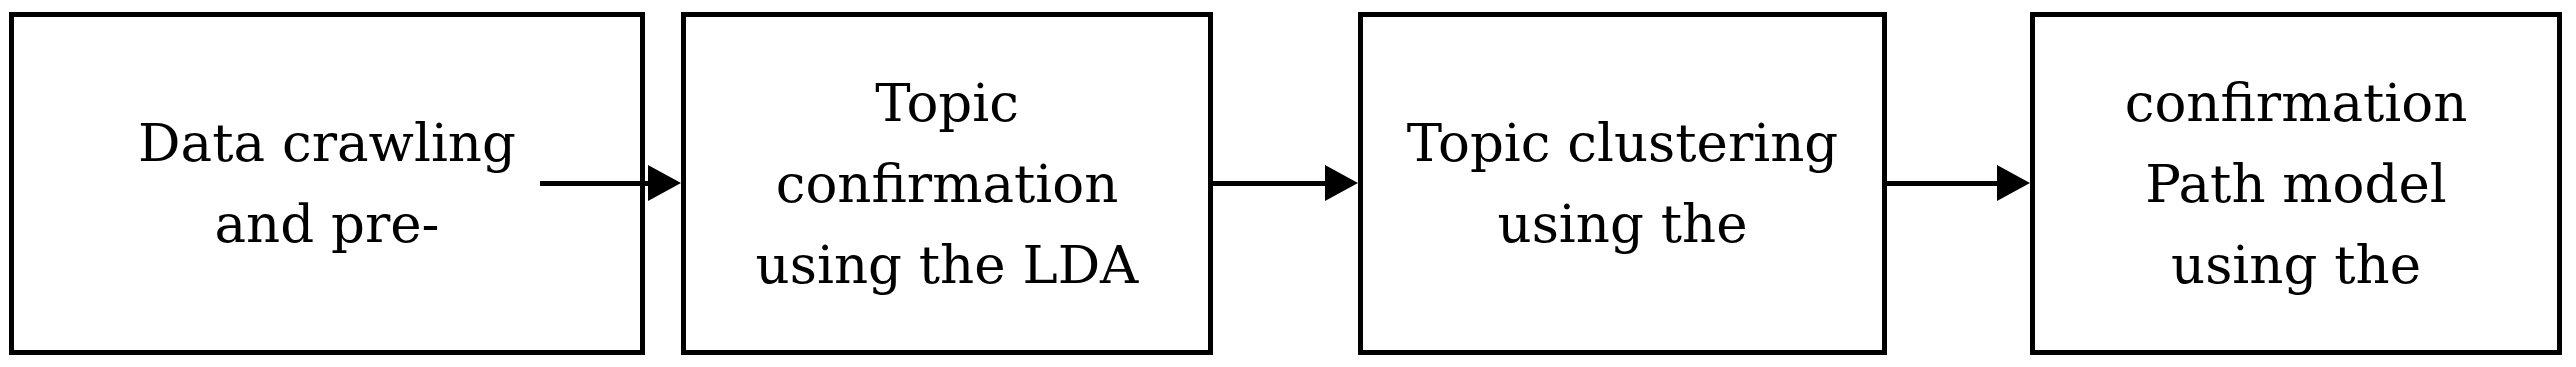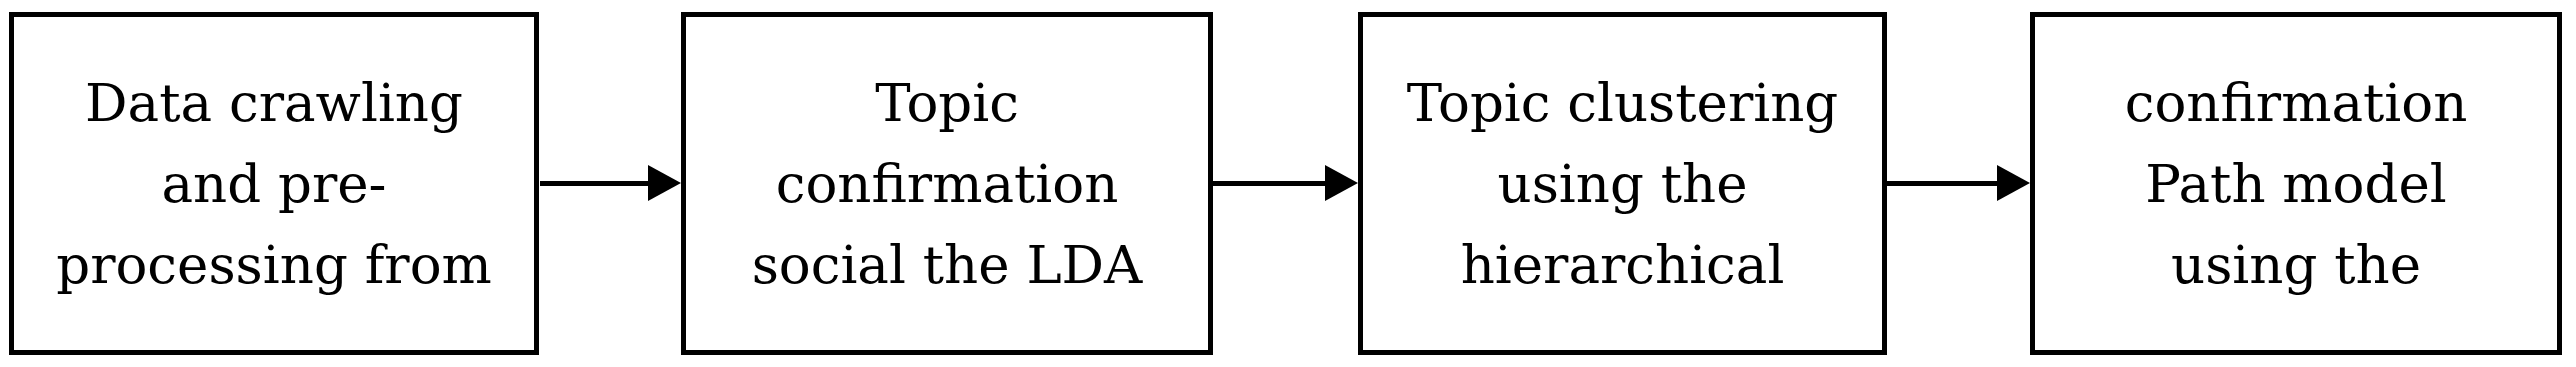--- a/index.html
+++ b/index.html
@@ -24,21 +24,21 @@
     box-sizing: border-box;
     background: #ffffff;
     display: flex;
     align-items: center;
     justify-content: center;
     text-align: center;
     font-size: 53px;
     line-height: 81px;
   }
   .box-text { width: 100%; }
-  .box1 { left: 9px;   width: 530px; }
+  .box1 { left: 9px;   width: 636px; }
   .box2 { left: 681px;  width: 532px; }
   .box3 { left: 1358px; width: 529px; }
   .box4 { left: 2030px; width: 532px; }
 
   .arrow {
     position: absolute;
     top: 165px;
     height: 36px;
   }
   .arrow .shaft {
@@ -65,47 +65,45 @@
 </style>
 </head>
 <body>
 
 <div class="figure">
 
   <div class="box box1">
     <div class="box-text">
       <div>Data crawling</div>
       <div>and pre-</div>
-      <div>processing from</div>
     </div>
   </div>
 
   <div class="arrow arrow1">
     <div class="shaft"></div>
     <div class="head"></div>
   </div>
 
   <div class="box box2">
     <div class="box-text">
       <div>Topic</div>
       <div>confirmation</div>
-      <div>social the LDA</div>
+      <div>using the LDA</div>
     </div>
   </div>
 
   <div class="arrow arrow2">
     <div class="shaft"></div>
     <div class="head"></div>
   </div>
 
   <div class="box box3">
     <div class="box-text">
       <div>Topic clustering</div>
       <div>using the</div>
-      <div>hierarchical</div>
     </div>
   </div>
 
   <div class="arrow arrow3">
     <div class="shaft"></div>
     <div class="head"></div>
   </div>
 
   <div class="box box4">
     <div class="box-text">

